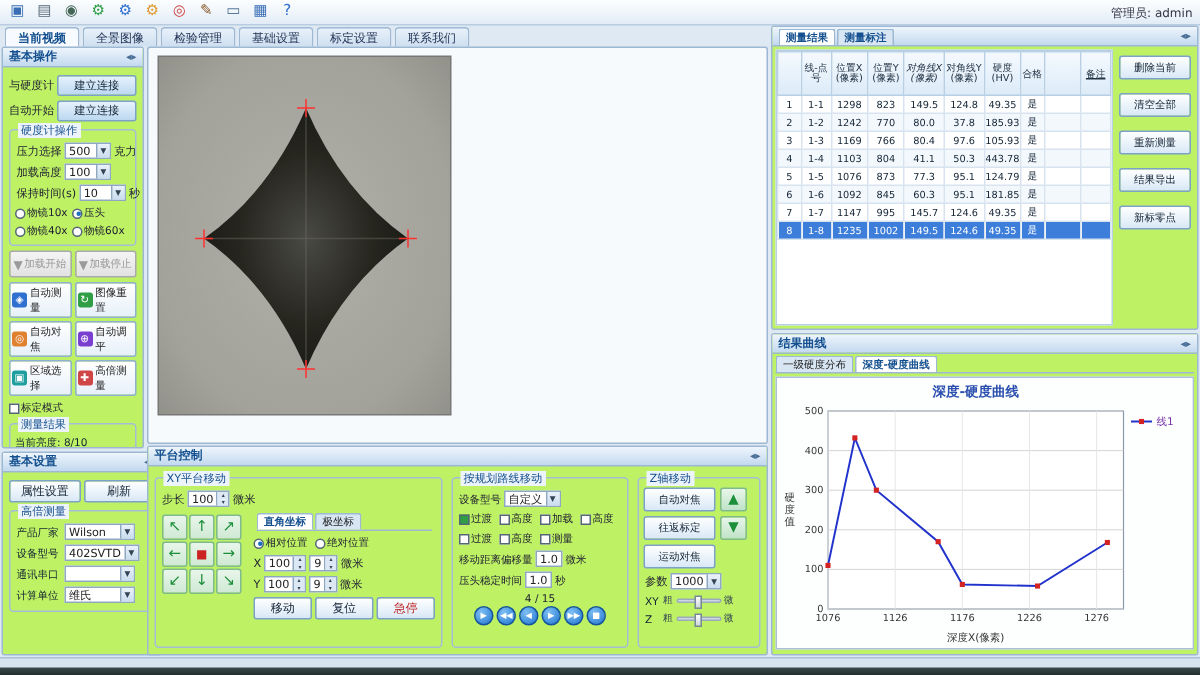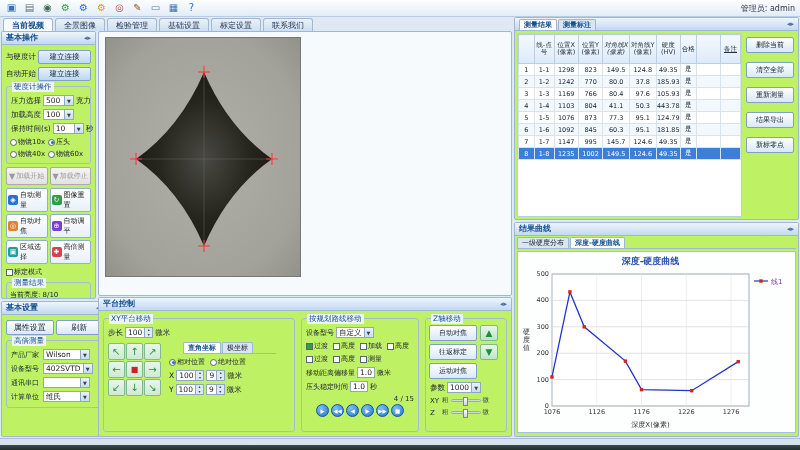--- a/index.html
+++ b/index.html
@@ -35,21 +35,21 @@
 .spin.small .val{min-width:8px}
 .spin .ud{display:flex;flex-direction:column;width:8px;border-left:1px solid #8fa8c2}
 .spin .ud i{flex:1;font-style:normal;font-size:4px;line-height:4px;text-align:center;background:#dce9f5;color:#345}
 .grp{position:relative;border:1px solid #a4bdd6;border-radius:3px;margin:5px 2px 2px;padding:5px 2px 2px}
 .grp>.lg{position:absolute;top:-5px;left:5px;background:#edf3fa;padding:0 2px;font-size:7.5px;color:#14508f}
 .radio,.chk{display:inline-flex;align-items:center;gap:1px;font-size:7px;color:#223;margin-right:3px;cursor:pointer}
 .radio .ri{width:7px;height:7px;border:1px solid #567;border-radius:50%;background:#fff;position:relative}
 .radio.on .ri::after{content:"";position:absolute;left:1.5px;top:1.5px;width:3px;height:3px;border-radius:50%;background:#1b6fbf}
 .chk .ci{width:7px;height:7px;border:1px solid #567;background:#fff}
 .chk.on .ci{background:#2f9e44}
-.minitabs{display:flex;border-bottom:1px solid #9db8d2;margin:1px 16px}
+.minitabs{display:flex;border-bottom:1px solid #9db8d2;margin:1px 4px}
 .minitab{font-size:7px;padding:0 4px;border:1px solid #9db8d2;border-bottom:none;border-radius:2px 2px 0 0;background:#d8e6f4;margin-right:1px;line-height:10px;cursor:pointer}
 .minitab.active{background:#fff;color:#14508f;font-weight:bold}
 
 
 #p-basicops{left:1px;top:31px;width:95px;height:268px}
 #p-settings{left:1px;top:301px;width:107px;height:136px}
 .cbtn{background:linear-gradient(#e7f2fd,#bcd8f0);font-size:7.5px}
 #load-buttons{justify-content:space-between}
 .ldbtn{font-size:7px;display:inline-flex;align-items:center;gap:1px;padding:3px 2px}
 .ldico{color:#9a9a9a;font-size:8px}
@@ -393,20 +393,25 @@
               </span>
             <span class="spin small">
                 <span class="val">9</span>
                 <span class="ud">
                   <i>▴</i>
                   <i>▾</i>
                 </span>
               </span>
             <span class="lbl">微米</span>
           </div>
+          <div class="row">
+            <span class="btn" style="flex:1">移动</span>
+            <span class="btn" style="flex:1">复位</span>
+            <span class="btn" style="flex:1;color:#b22">急停</span>
+          </div>
         </div>
       </div>
     </div>
 
     <div class="grp" id="g-route" style="width:118px;flex:none">
       <span class="lg">按规划路线移动</span>
       <div class="row">
         <span class="lbl">设备型号</span>
         <span class="combo">
             <span class="val">自定义</span>
@@ -452,21 +457,21 @@
           </span>
         <span class="lbl">微米</span>
       </div>
       <div class="row">
         <span class="lbl">压头稳定时间</span>
         <span class="spin small">
             <span class="val">1.0</span>
           </span>
         <span class="lbl">秒</span>
       </div>
-      <div class="row" style="justify-content:flex-end;margin:1px 2px">
+      <div class="row" style="justify-content:center;margin:1px 2px">
         <span class="lbl">4 / 15</span>
       </div>
       <div class="row" id="media-buttons" style="justify-content:center;gap:2px;margin:1px 0">
           <span class="media">▶</span>
           <span class="media">◀◀</span>
           <span class="media">◀</span>
           <span class="media">▶</span>
           <span class="media">▶▶</span>
           <span class="media">■</span>
         </div>

